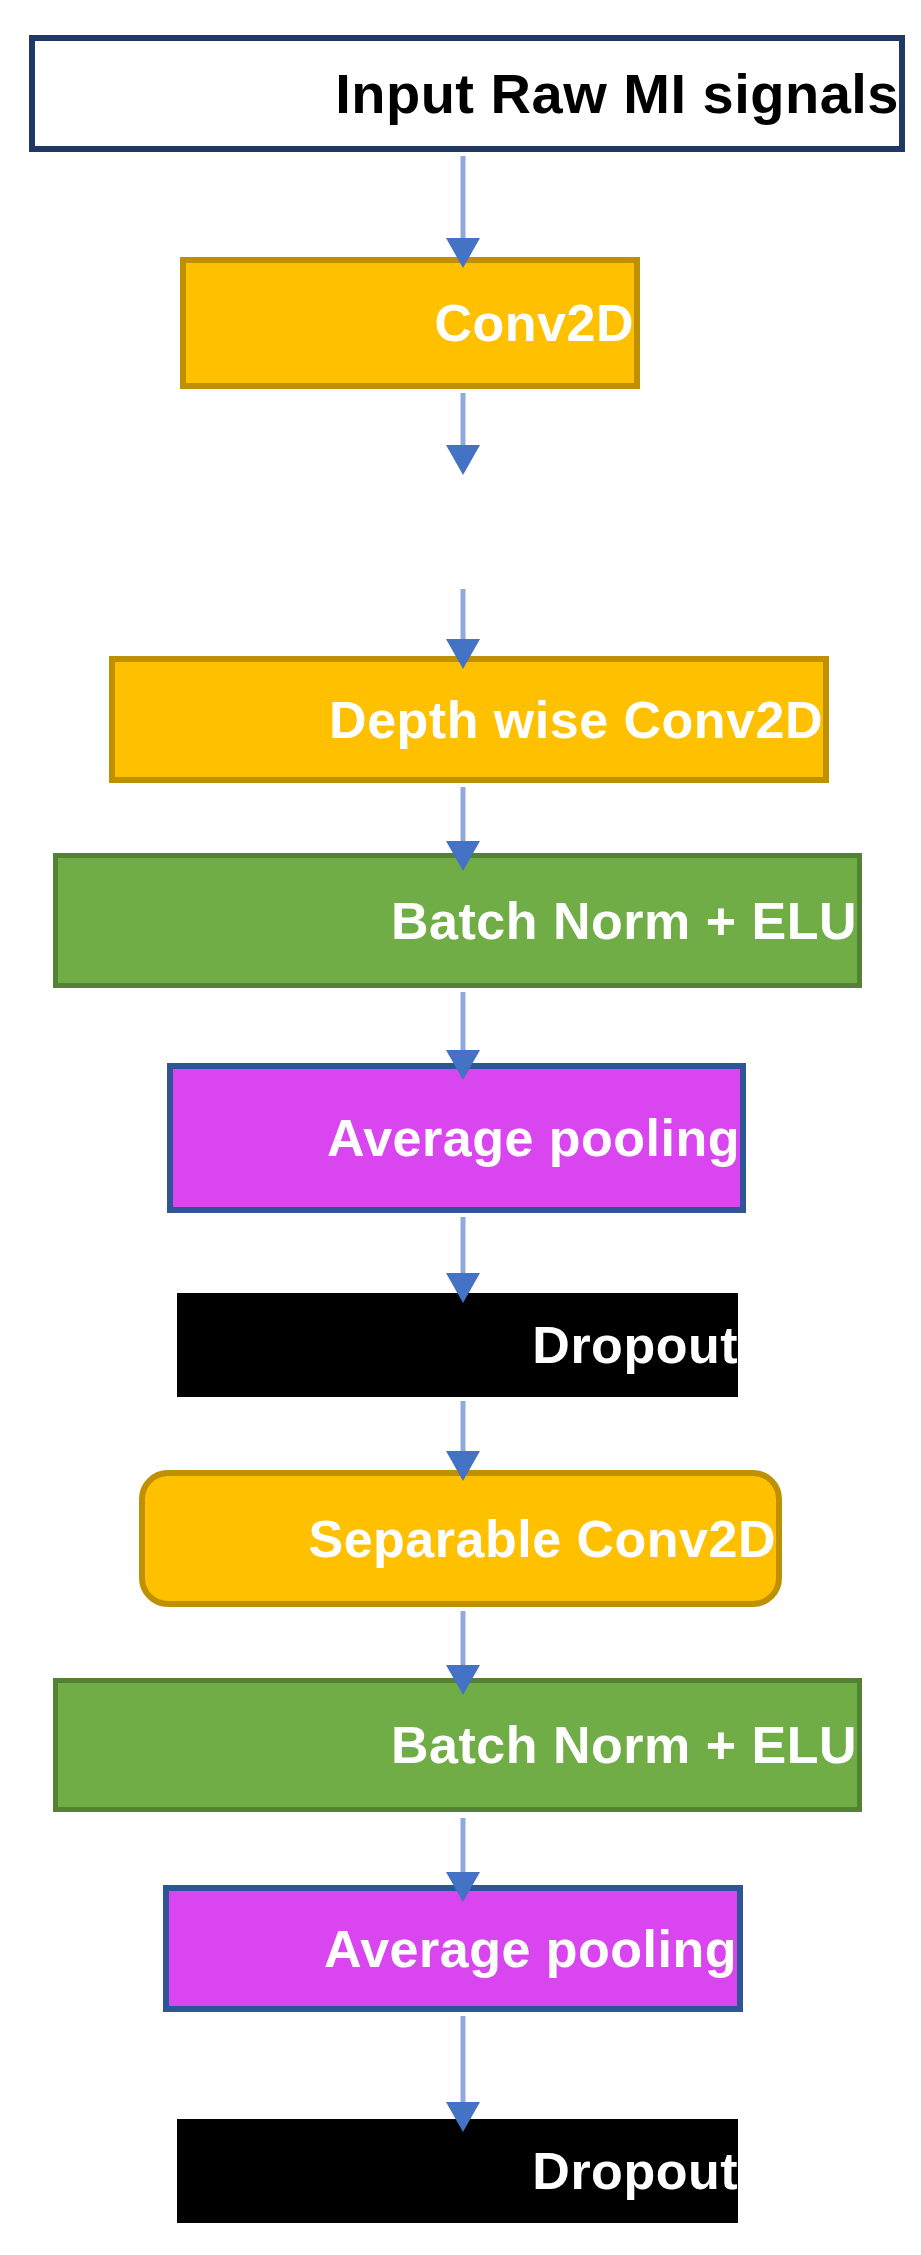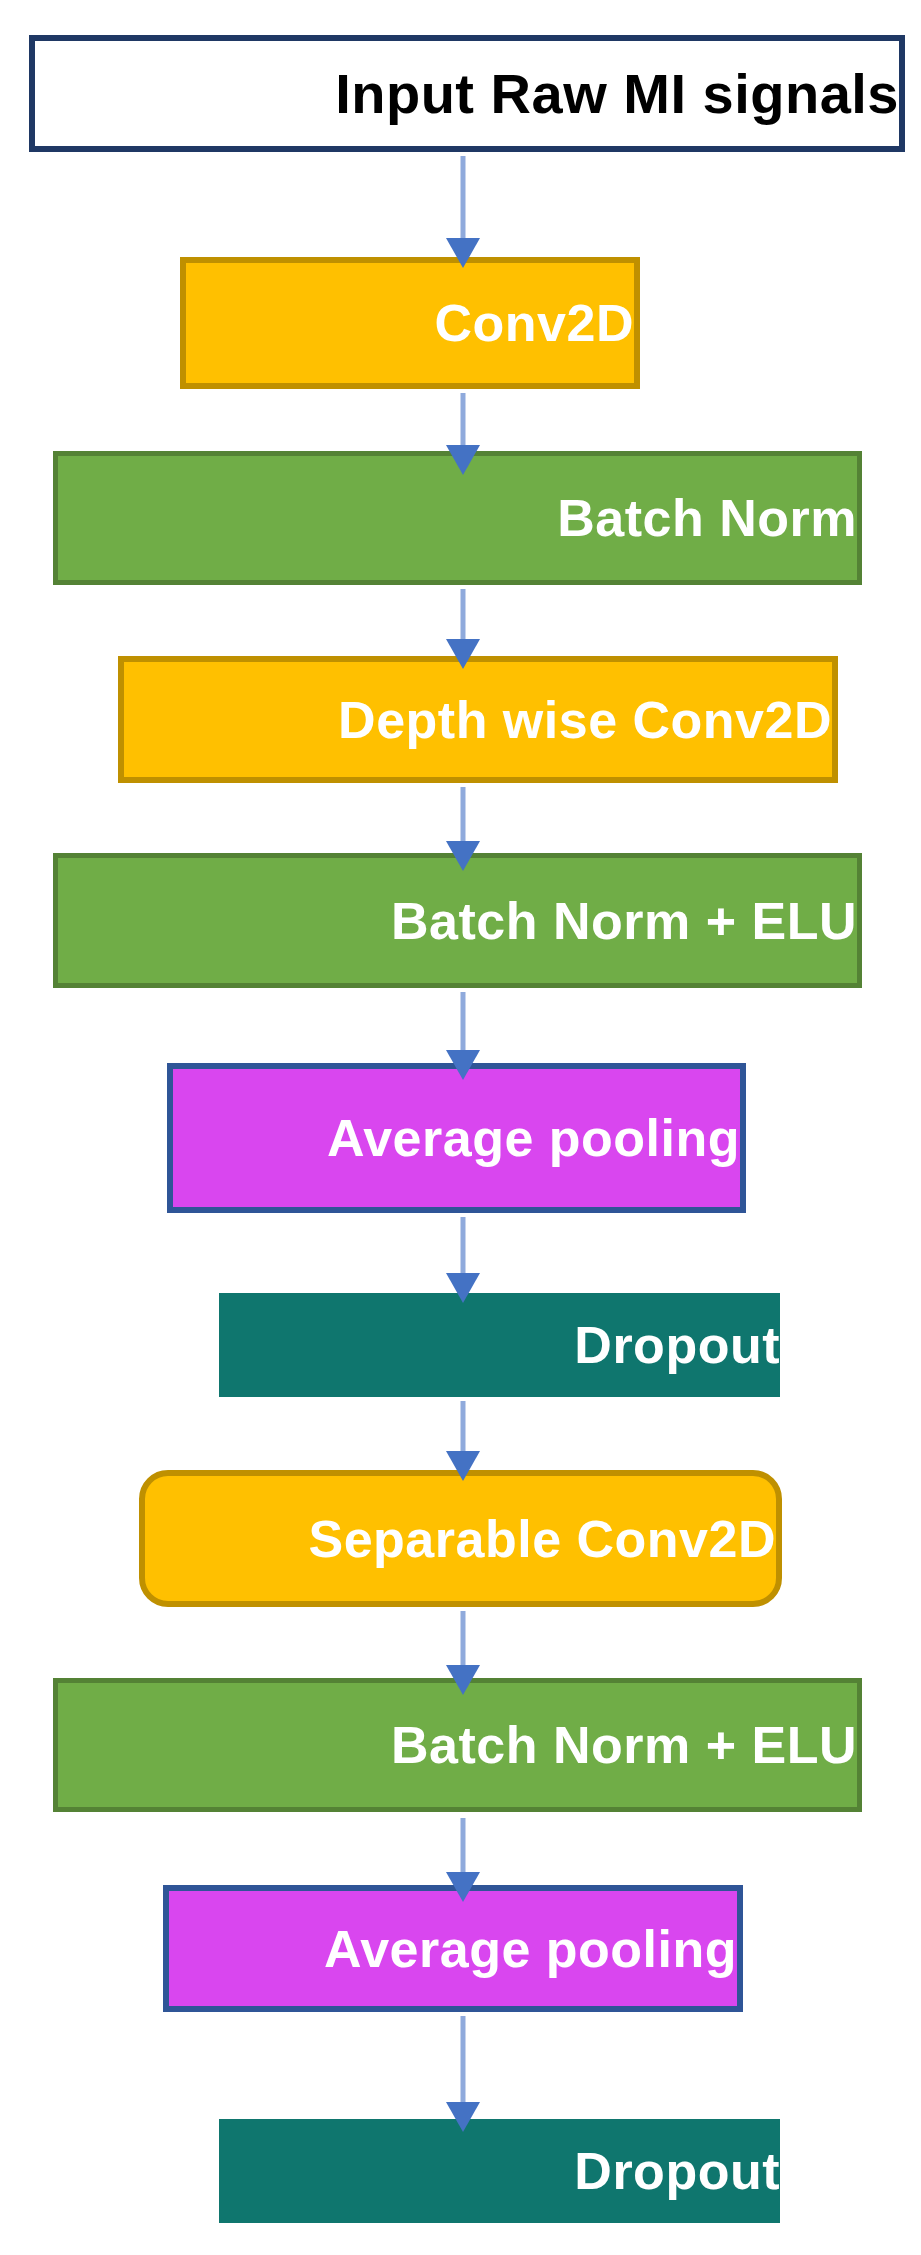--- a/index.html
+++ b/index.html
@@ -26,21 +26,21 @@
   }
   .node--input {
     background: #ffffff;
     border: 6px solid #1f3864;
     color: #000000;
     font-size: 56px;
   }
   .node--yellow { background: #ffc000; border: 6px solid #bf9000; }
   .node--green  { background: #70ad47; border: 5px solid #548235; }
   .node--blue   { background: #d946ef; border: 6px solid #2f5597; }
-  .node--orange { background: #0f766e; border: none; margin-left: 42px; }
+  .node--orange { background: #000000; border: none; }
   .node .label { pointer-events: none; }
 
   .arrow {
     position: absolute;
     width: 40px;
     z-index: 3;
   }
   .arrow .stem {
     position: absolute;
     left: 50%;
@@ -68,25 +68,22 @@
 <div class="canvas">
 
   <div class="node node--input" style="left:29px; top:35px; width:876px; height:117px;">
     <span class="label">Input Raw MI signals</span>
   </div>
 
   <div class="node node--yellow" style="left:180px; top:257px; width:460px; height:132px;">
     <span class="label">Conv2D</span>
   </div>
 
-  <div class="node node--green" style="left:53px; top:451px; width:809px; height:134px;">
-    <span class="label">Batch Norm</span>
-  </div>
 
-  <div class="node node--yellow" style="left:118px; top:656px; width:720px; height:127px;">
+  <div class="node node--yellow" style="left:109px; top:656px; width:720px; height:127px;">
     <span class="label">Depth wise Conv2D</span>
   </div>
 
   <div class="node node--green" style="left:53px; top:853px; width:809px; height:135px;">
     <span class="label">Batch Norm + ELU</span>
   </div>
 
   <div class="node node--blue" style="left:167px; top:1063px; width:579px; height:150px;">
     <span class="label">Average pooling</span>
   </div>

